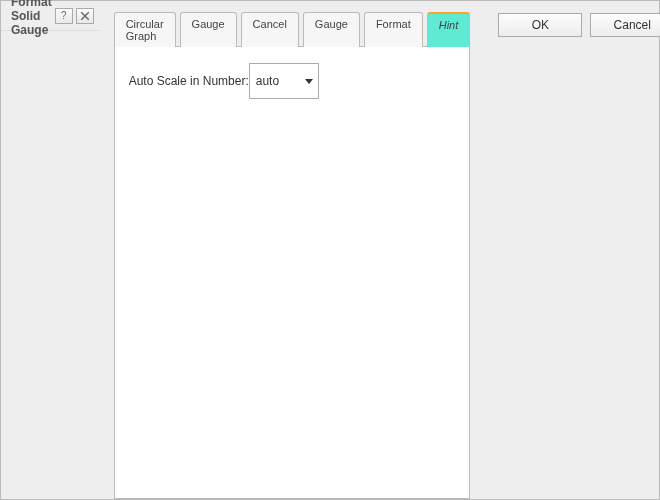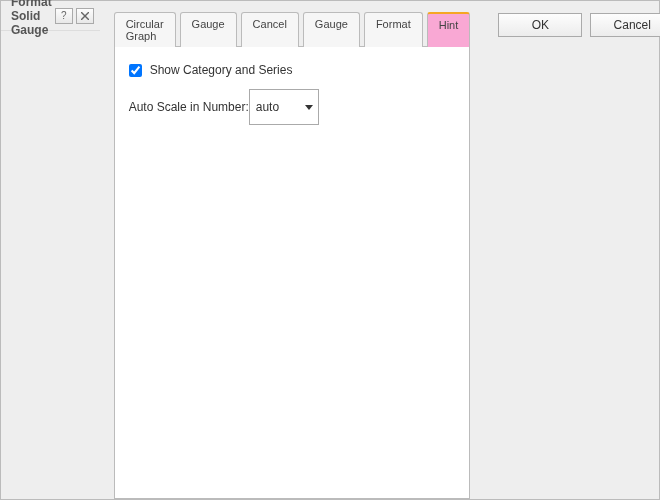--- a/index.html
+++ b/index.html
@@ -64,24 +64,25 @@
     border-bottom: none;
     border-radius: 3px 3px 0 0;
     background: #f6f6f6;
     color: #444;
     font-size: 11px;
     cursor: pointer;
     position: relative;
     top: 1px;
   }
   .tab.active {
-    background: #f9a8d4;
+    background: #5eead4;
     border-top: 2px solid #f5a623;
     top: 1px;
     z-index: 3;
+    font-style: italic;
   }
   .tabpanel {
     flex: 1;
     background: #ffffff;
     border: 1px solid #bbb;
     padding: 16px 14px;
     position: relative;
     z-index: 1;
   }
   .row {
@@ -163,24 +164,20 @@
       <div class="tab"><span>Circular Graph</span></div>
       <div class="tab"><span>Gauge</span></div>
       <div class="tab"><span>Cancel</span></div>
       <div class="tab"><span>Gauge</span></div>
       <div class="tab"><span>Format</span></div>
       <div class="tab active"><span>Hint</span></div>
     </div>
 
     <div class="tabpanel">
       <div class="row">
-        <input type="checkbox" id="showcat" checked="" style="">
-        <label for="showcat">Show Category and Series</label>
-      </div>
-      <div class="row">
         <label class="field-label">Auto Scale in Number:</label>
         <span class="select-wrap">
           <select class="select">
             <option>auto</option>
           </select>
         </span>
       </div>
     </div>
   </div>
 

